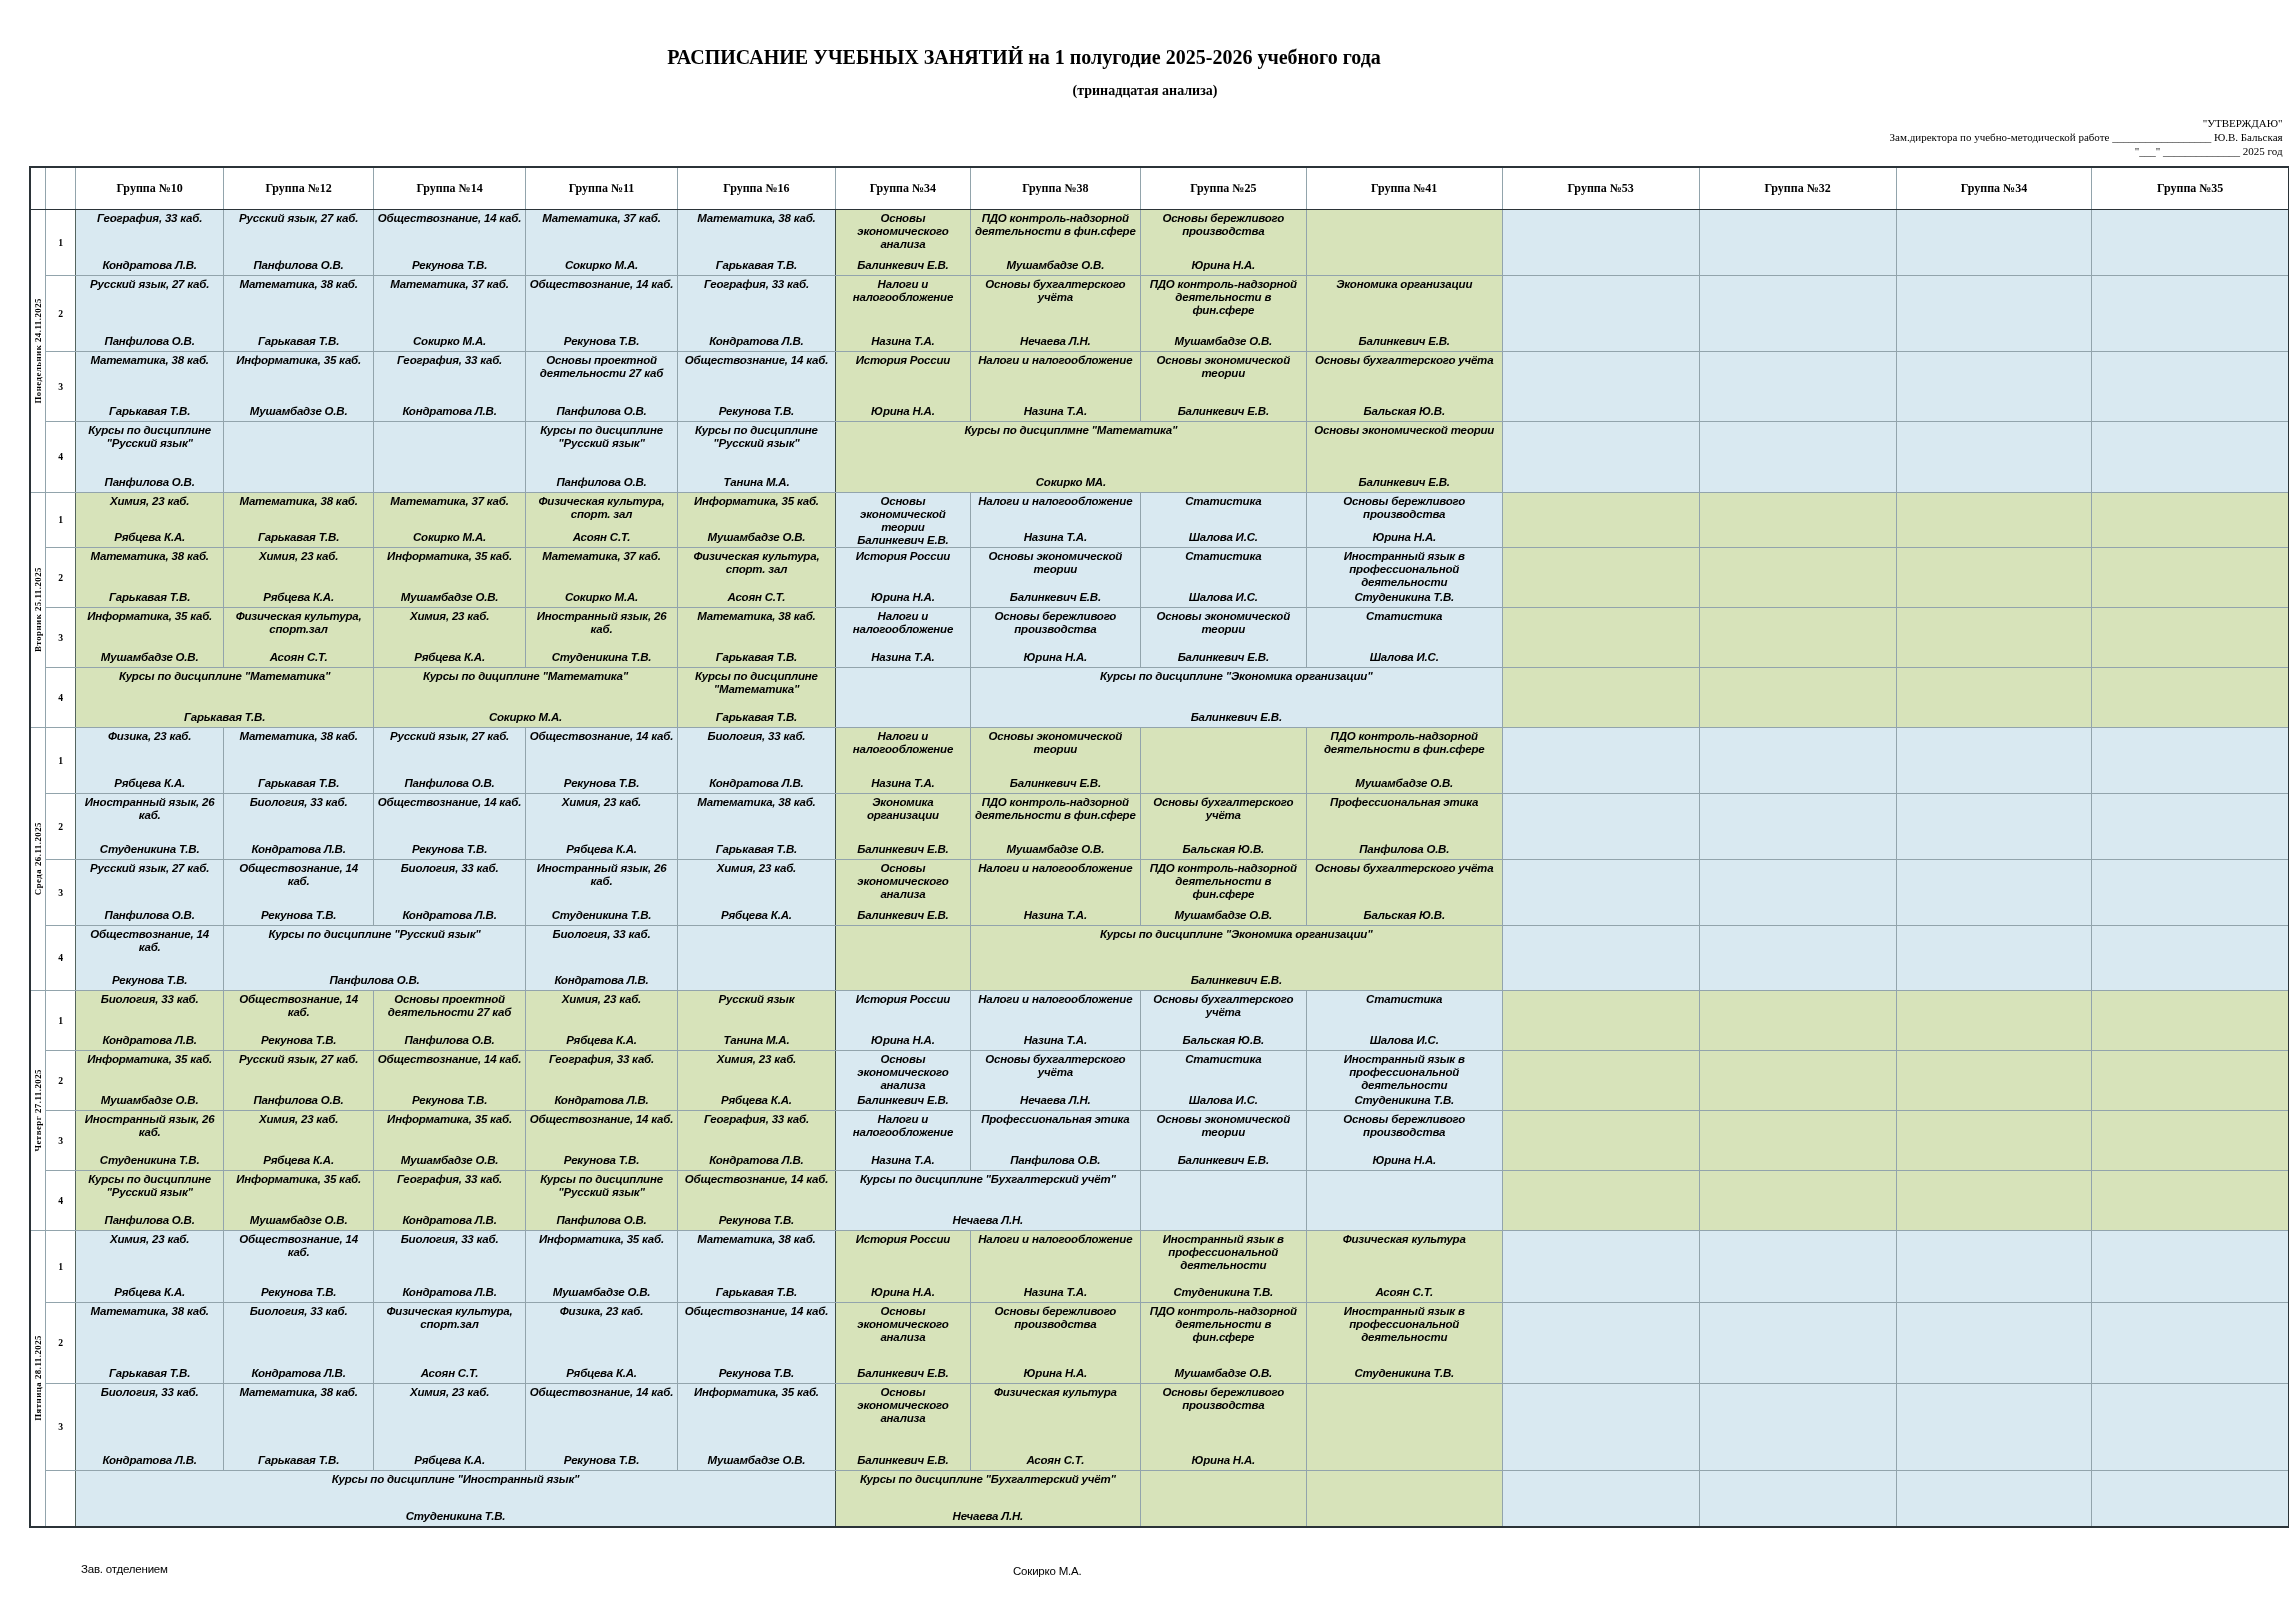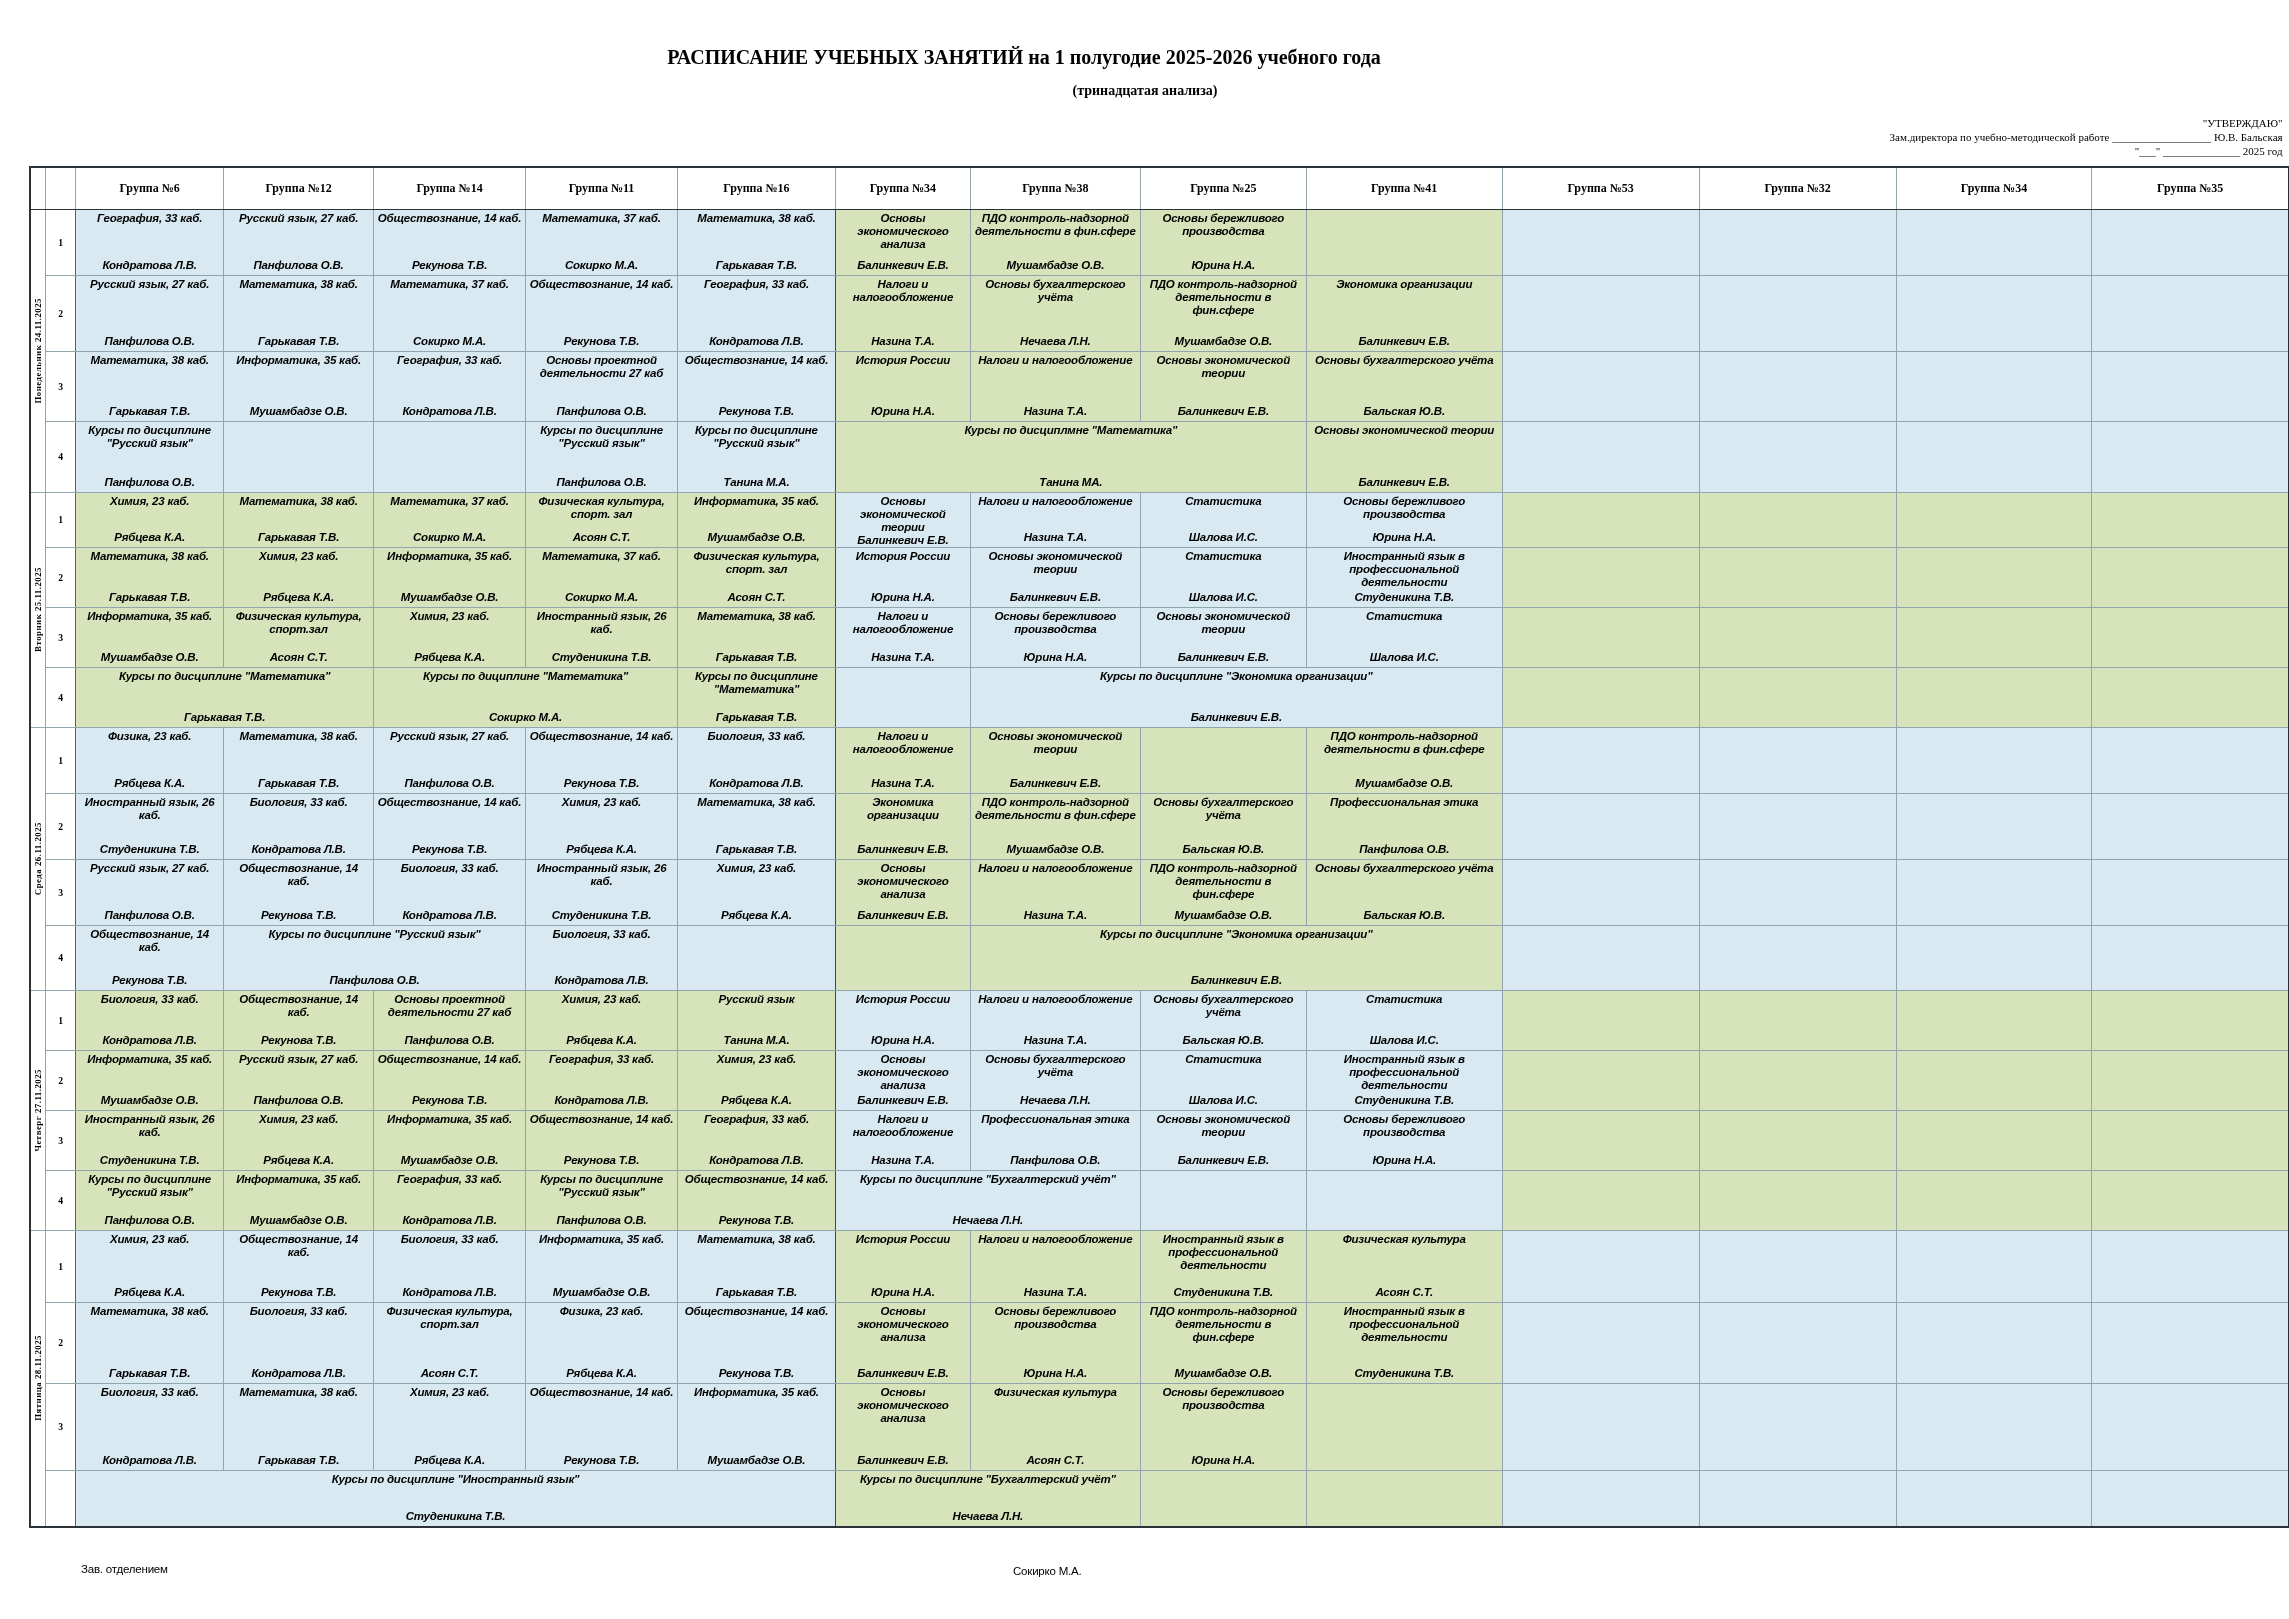--- a/index.html
+++ b/index.html
@@ -80,21 +80,21 @@
       <col style="width: 196px;">
       <col style="width: 197px;">
       <col style="width: 197px;">
       <col style="width: 196px;">
       <col style="width: 197px;">
     </colgroup>
   <thead id="ghead">
       <tr style="height: 42px;">
         <th></th>
         <th></th>
-        <th>Группа №6</th>
+        <th>Группа №10</th>
         <th>Группа №12</th>
         <th>Группа №14</th>
         <th>Группа №11</th>
         <th>Группа №16</th>
         <th>Группа №34</th>
         <th>Группа №38</th>
         <th>Группа №25</th>
         <th>Группа №41</th>
         <th>Группа №53</th>
         <th>Группа №32</th>
@@ -377,21 +377,21 @@
         </td>
         <td class="slot bend" style="background: rgb(217, 233, 241);">
           <div class="cellwrap">
             <span>Курсы по дисциплине "Русский язык"</span>
             <span>Танина М.А.</span>
           </div>
         </td>
         <td class="slot" colspan="3" style="background: rgb(215, 227, 186);">
           <div class="cellwrap">
             <span>Курсы по дисциплмне "Математика"</span>
-            <span>Танина МА.</span>
+            <span>Сокирко МА.</span>
           </div>
         </td>
         <td class="slot" style="background: rgb(215, 227, 186);">
           <div class="cellwrap">
             <span>Основы экономической теории</span>
             <span>Балинкевич Е.В.</span>
           </div>
         </td>
         <td class="slot" style="background: rgb(217, 233, 241);">
           <div class="cellwrap">

